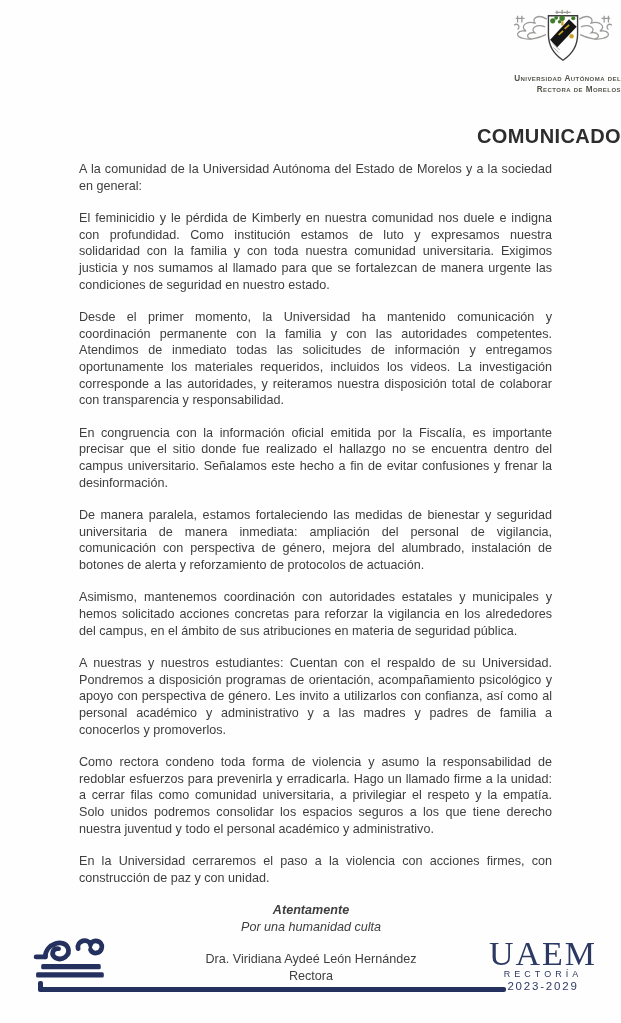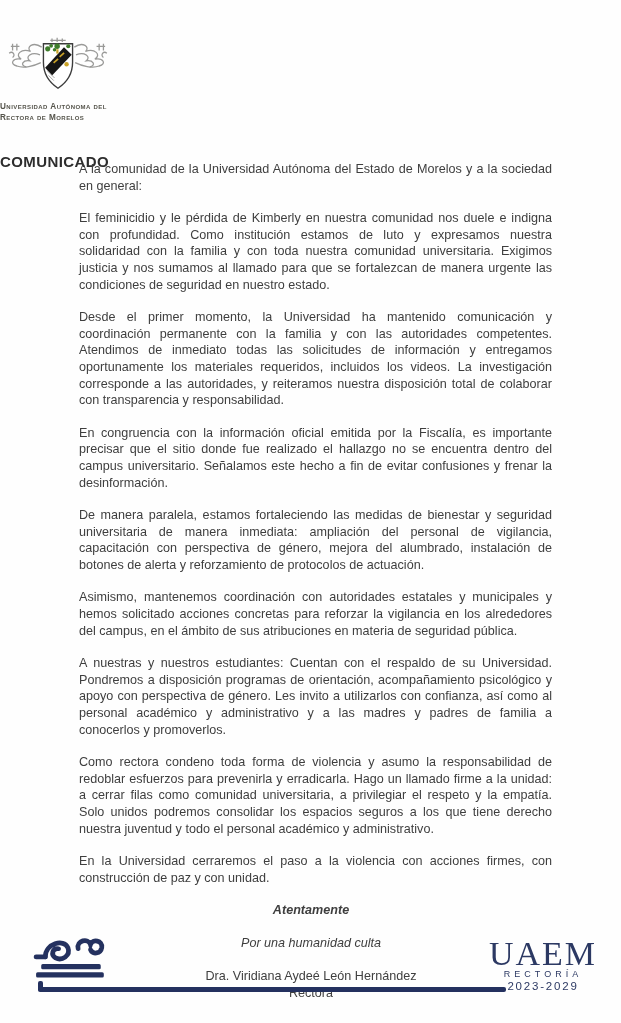--- a/index.html
+++ b/index.html
@@ -4,39 +4,39 @@
 <style>
   html,body{margin:0;padding:0;}
   body{
     width:621px;height:1023px;background:#fefefe;position:relative;overflow:hidden;
     font-family:"Liberation Sans","DejaVu Sans",sans-serif;
     -webkit-font-smoothing:antialiased;
   }
   .page{position:absolute;inset:0;}
 
   
-  .doc-header{position:absolute;top:36px;left:0;width:621px;text-align:left;}
+  .doc-header{position:absolute;top:8px;left:0;width:621px;text-align:right;}
   .coat{display:inline-block;width:116px;height:60px;}
   .coat svg{width:116px;height:60px;display:block;margin:0 auto;}
   .uni-name{
     margin-top:2px;font-size:8.2px;font-weight:bold;color:#55544b;
     font-variant:small-caps;letter-spacing:.45px;line-height:10.5px;
   }
   .title{
-    margin:30px 0 0 0;font-size:15px;font-weight:700;color:#2d2d2d;letter-spacing:.4px;
+    margin:30px 0 0 0;font-size:20px;font-weight:700;color:#2d2d2d;letter-spacing:.4px;
   }
 
   
   .doc-body{
     position:absolute;top:161px;left:70px;width:482px;
     font-size:12.6px;line-height:16.6px;color:#3e3e3e;text-align:justify;
   }
   .doc-body p{margin:0 0 16px 9px;}
   .salutation{text-align:center;font-weight:700;font-style:italic;margin:0 !important;}
-  .motto{text-align:center;font-style:italic;margin:16px !important;}
+  .motto{text-align:center;font-style:italic;margin:0 !important;}
 
   .signature{ text-align:center;margin-top:15px;line-height:17px;color:#404040;}
   .sig-name{font-size:12.6px;}
   .sig-role{font-size:12.6px;}
   .sig-date{font-size:10.8px;}
 
   
   .water-glyph{position:absolute;left:33px;top:935px;width:78px;height:50px;}
   .water-glyph svg{width:78px;height:50px;display:block;}
   .footer-rule{
@@ -105,21 +105,21 @@
       <div>Rectora de Morelos</div>
     </div>
     <h1 class="title">COMUNICADO</h1>
   </header>
 
   <main class="doc-body">
     <p>A la comunidad de la Universidad Autónoma del Estado de Morelos y a la sociedad en general:</p>
     <p>El feminicidio y le pérdida de Kimberly en nuestra comunidad nos duele e indigna con profundidad. Como institución estamos de luto y expresamos nuestra solidaridad con la familia y con toda nuestra comunidad universitaria. Exigimos justicia y nos sumamos al llamado para que se fortalezcan de manera urgente las condiciones de seguridad en nuestro estado.</p>
     <p>Desde el primer momento, la Universidad ha mantenido comunicación y coordinación permanente con la familia y con las autoridades competentes. Atendimos de inmediato todas las solicitudes de información y entregamos oportunamente los materiales requeridos, incluidos los videos. La investigación corresponde a las autoridades, y reiteramos nuestra disposición total de colaborar con transparencia y responsabilidad.</p>
     <p>En congruencia con la información oficial emitida por la Fiscalía, es importante precisar que el sitio donde fue realizado el hallazgo no se encuentra dentro del campus universitario. Señalamos este hecho a fin de evitar confusiones y frenar la desinformación.</p>
-    <p>De manera paralela, estamos fortaleciendo las medidas de bienestar y seguridad universitaria de manera inmediata: ampliación del personal de vigilancia, capacitación con perspectiva de género, mejora del alumbrado, instalación de botones de alerta y reforzamiento de protocolos de actuación.</p>
+    <p>De manera paralela, estamos fortaleciendo las medidas de bienestar y seguridad universitaria de manera inmediata: ampliación del personal de vigilancia, comunicación con perspectiva de género, mejora del alumbrado, instalación de botones de alerta y reforzamiento de protocolos de actuación.</p>
     <p>Asimismo, mantenemos coordinación con autoridades estatales y municipales y hemos solicitado acciones concretas para reforzar la vigilancia en los alrededores del campus, en el ámbito de sus atribuciones en materia de seguridad pública.</p>
     <p>A nuestras y nuestros estudiantes: Cuentan con el respaldo de su Universidad. Pondremos a disposición programas de orientación, acompañamiento psicológico y apoyo con perspectiva de género. Les invito a utilizarlos con confianza, así como al personal académico y administrativo y a las madres y padres de familia a conocerlos y promoverlos.</p>
     <p>Como rectora condeno toda forma de violencia y asumo la responsabilidad de redoblar esfuerzos para prevenirla y erradicarla. Hago un llamado firme a la unidad: a cerrar filas como comunidad universitaria, a privilegiar el respeto y la empatía. Solo unidos podremos consolidar los espacios seguros a los que tiene derecho nuestra juventud y todo el personal académico y administrativo.</p>
     <p>En la Universidad cerraremos el paso a la violencia con acciones firmes, con construcción de paz y con unidad.</p>
 
     <p class="salutation">Atentamente</p>
     <p class="motto">Por una humanidad culta</p>
 
     <div class="signature">
       <div class="sig-name">Dra. Viridiana Aydeé León Hernández</div>

